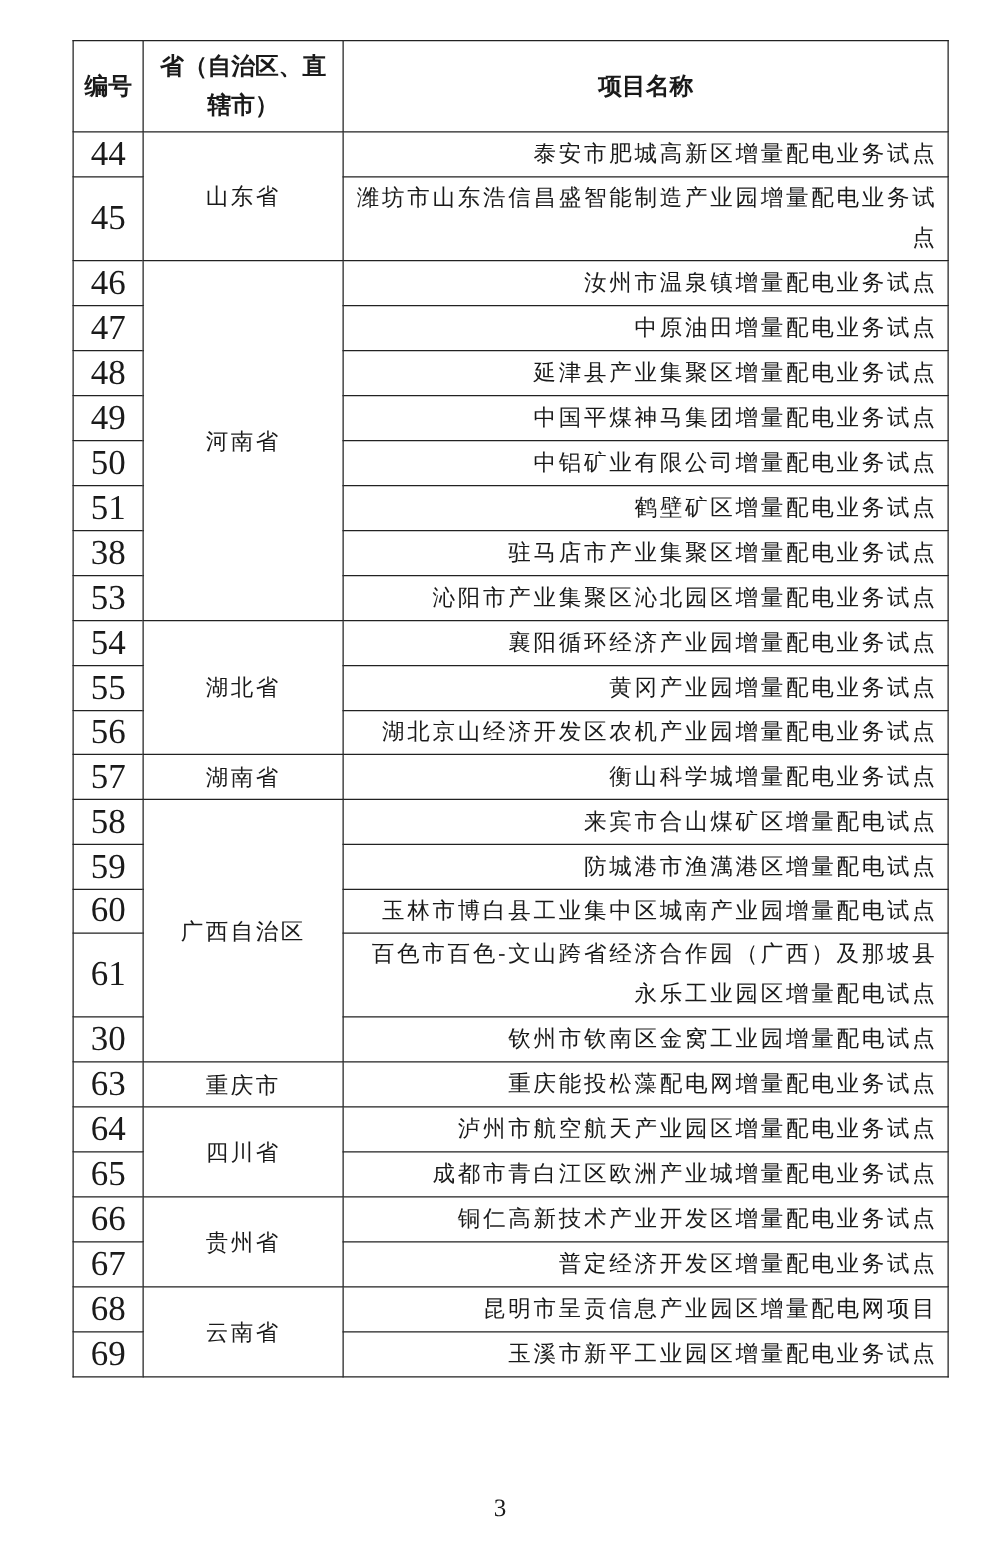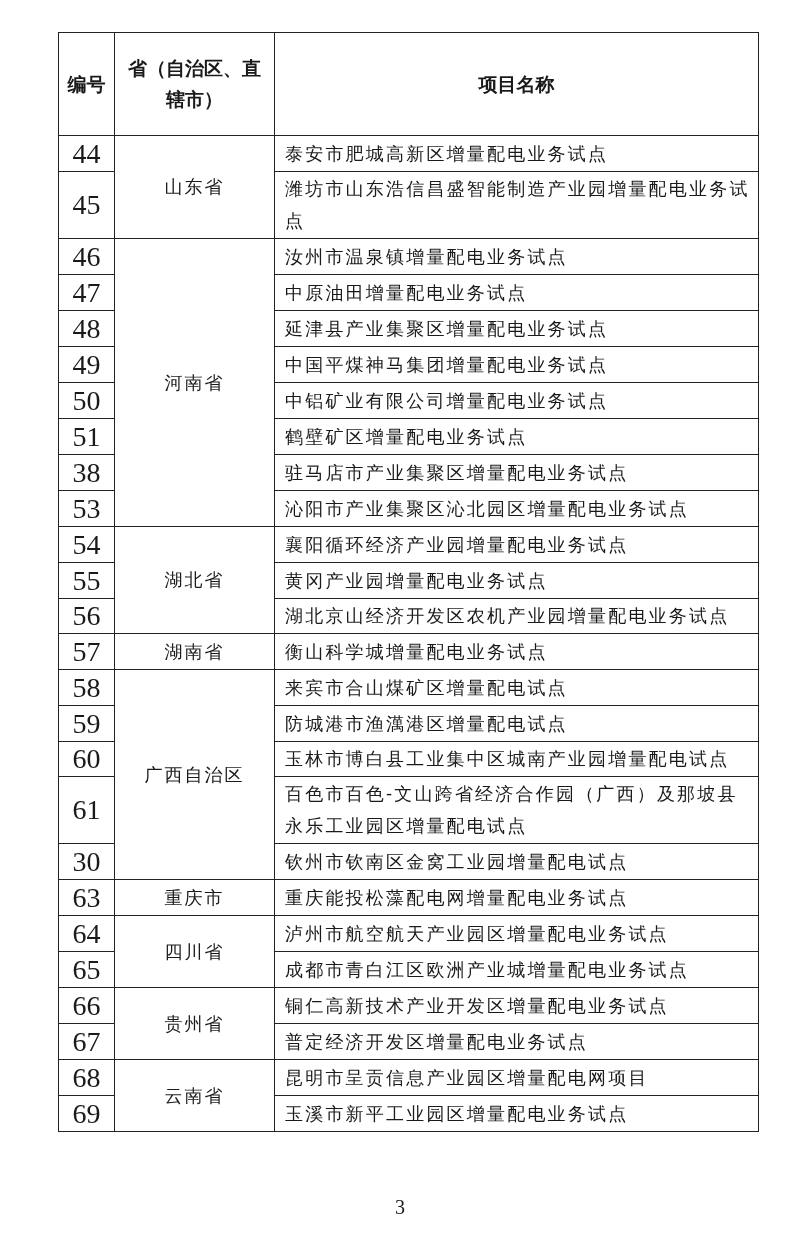--- a/index.html
+++ b/index.html
@@ -4,26 +4,26 @@
 <style>
   html, body { margin: 0; padding: 0; background: #ffffff; }
   body { width: 800px; height: 1249px; position: relative; overflow: hidden;
          font-family: "DejaVu Serif", "Liberation Serif", serif; color: #1a1a1a; }
   table { position: absolute; left: 58px; top: 32px; width: 700px;
           border-collapse: collapse; table-layout: fixed; }
   td, th { border: 1.5px solid #222; padding: 0; vertical-align: middle; }
   col.c1 { width: 56px; } col.c2 { width: 160px; } col.c3 { width: 484px; }
   th { font-family: "DejaVu Sans", "Liberation Sans", sans-serif; font-weight: bold;
        font-size: 19px; line-height: 31px; text-align: center; height: 72px; }
-  th.num { padding: 15px 0; }
+  th.num { padding: 0 0; }
   th.prov { padding: 0 4px; }
   td.num { font-family: "Liberation Serif", serif; font-size: 28px; text-align: center; }
   td.prov { text-align: center; font-size: 18px; letter-spacing: 2px; margin-left: 32px; }
   td.name { font-size: 18px; letter-spacing: 2.2px; padding: 1px 8px 1px 10px;
-            line-height: 32px; text-align: left; }
+            line-height: 32px; text-align: right; }
   tr.single td { height: 33px; }
   .page-number { position: absolute; left: 0; width: 800px; top: 1196px; text-align: center;
                  font-family: "Liberation Serif", serif; font-size: 20px; }
 </style>
 </head>
 <body>
 
 <table>
   <colgroup>
       <col class="c1">

